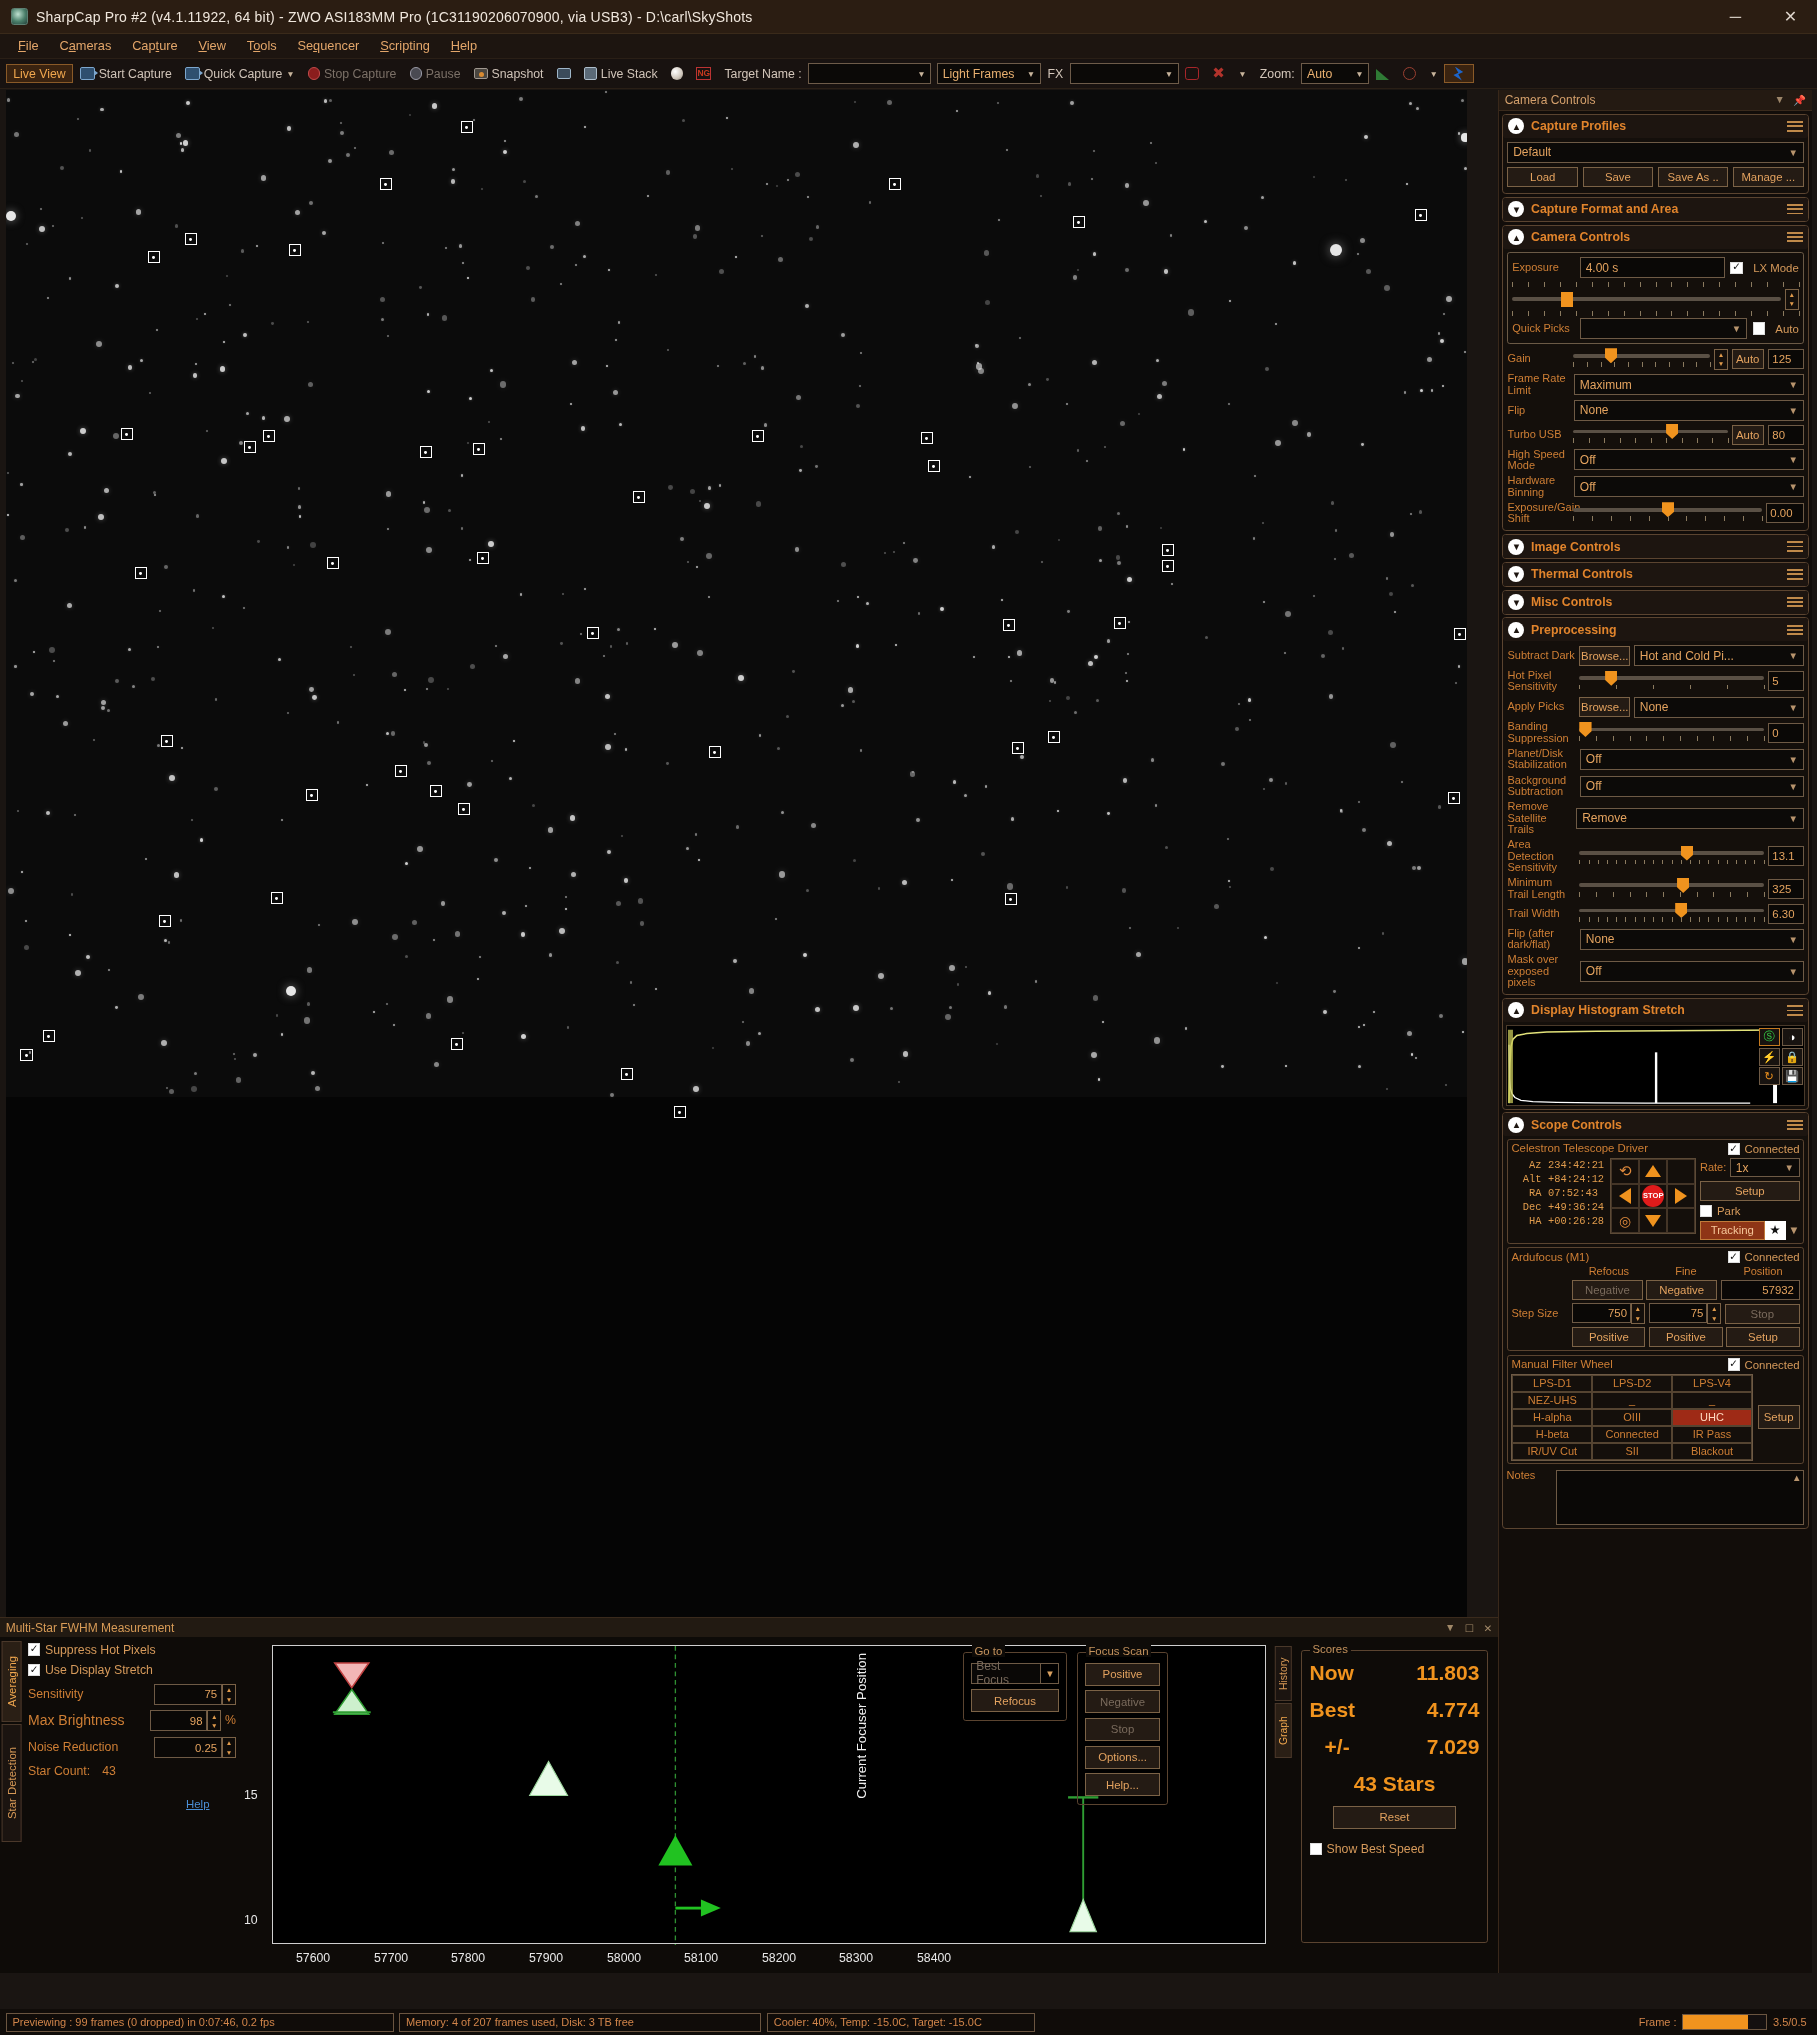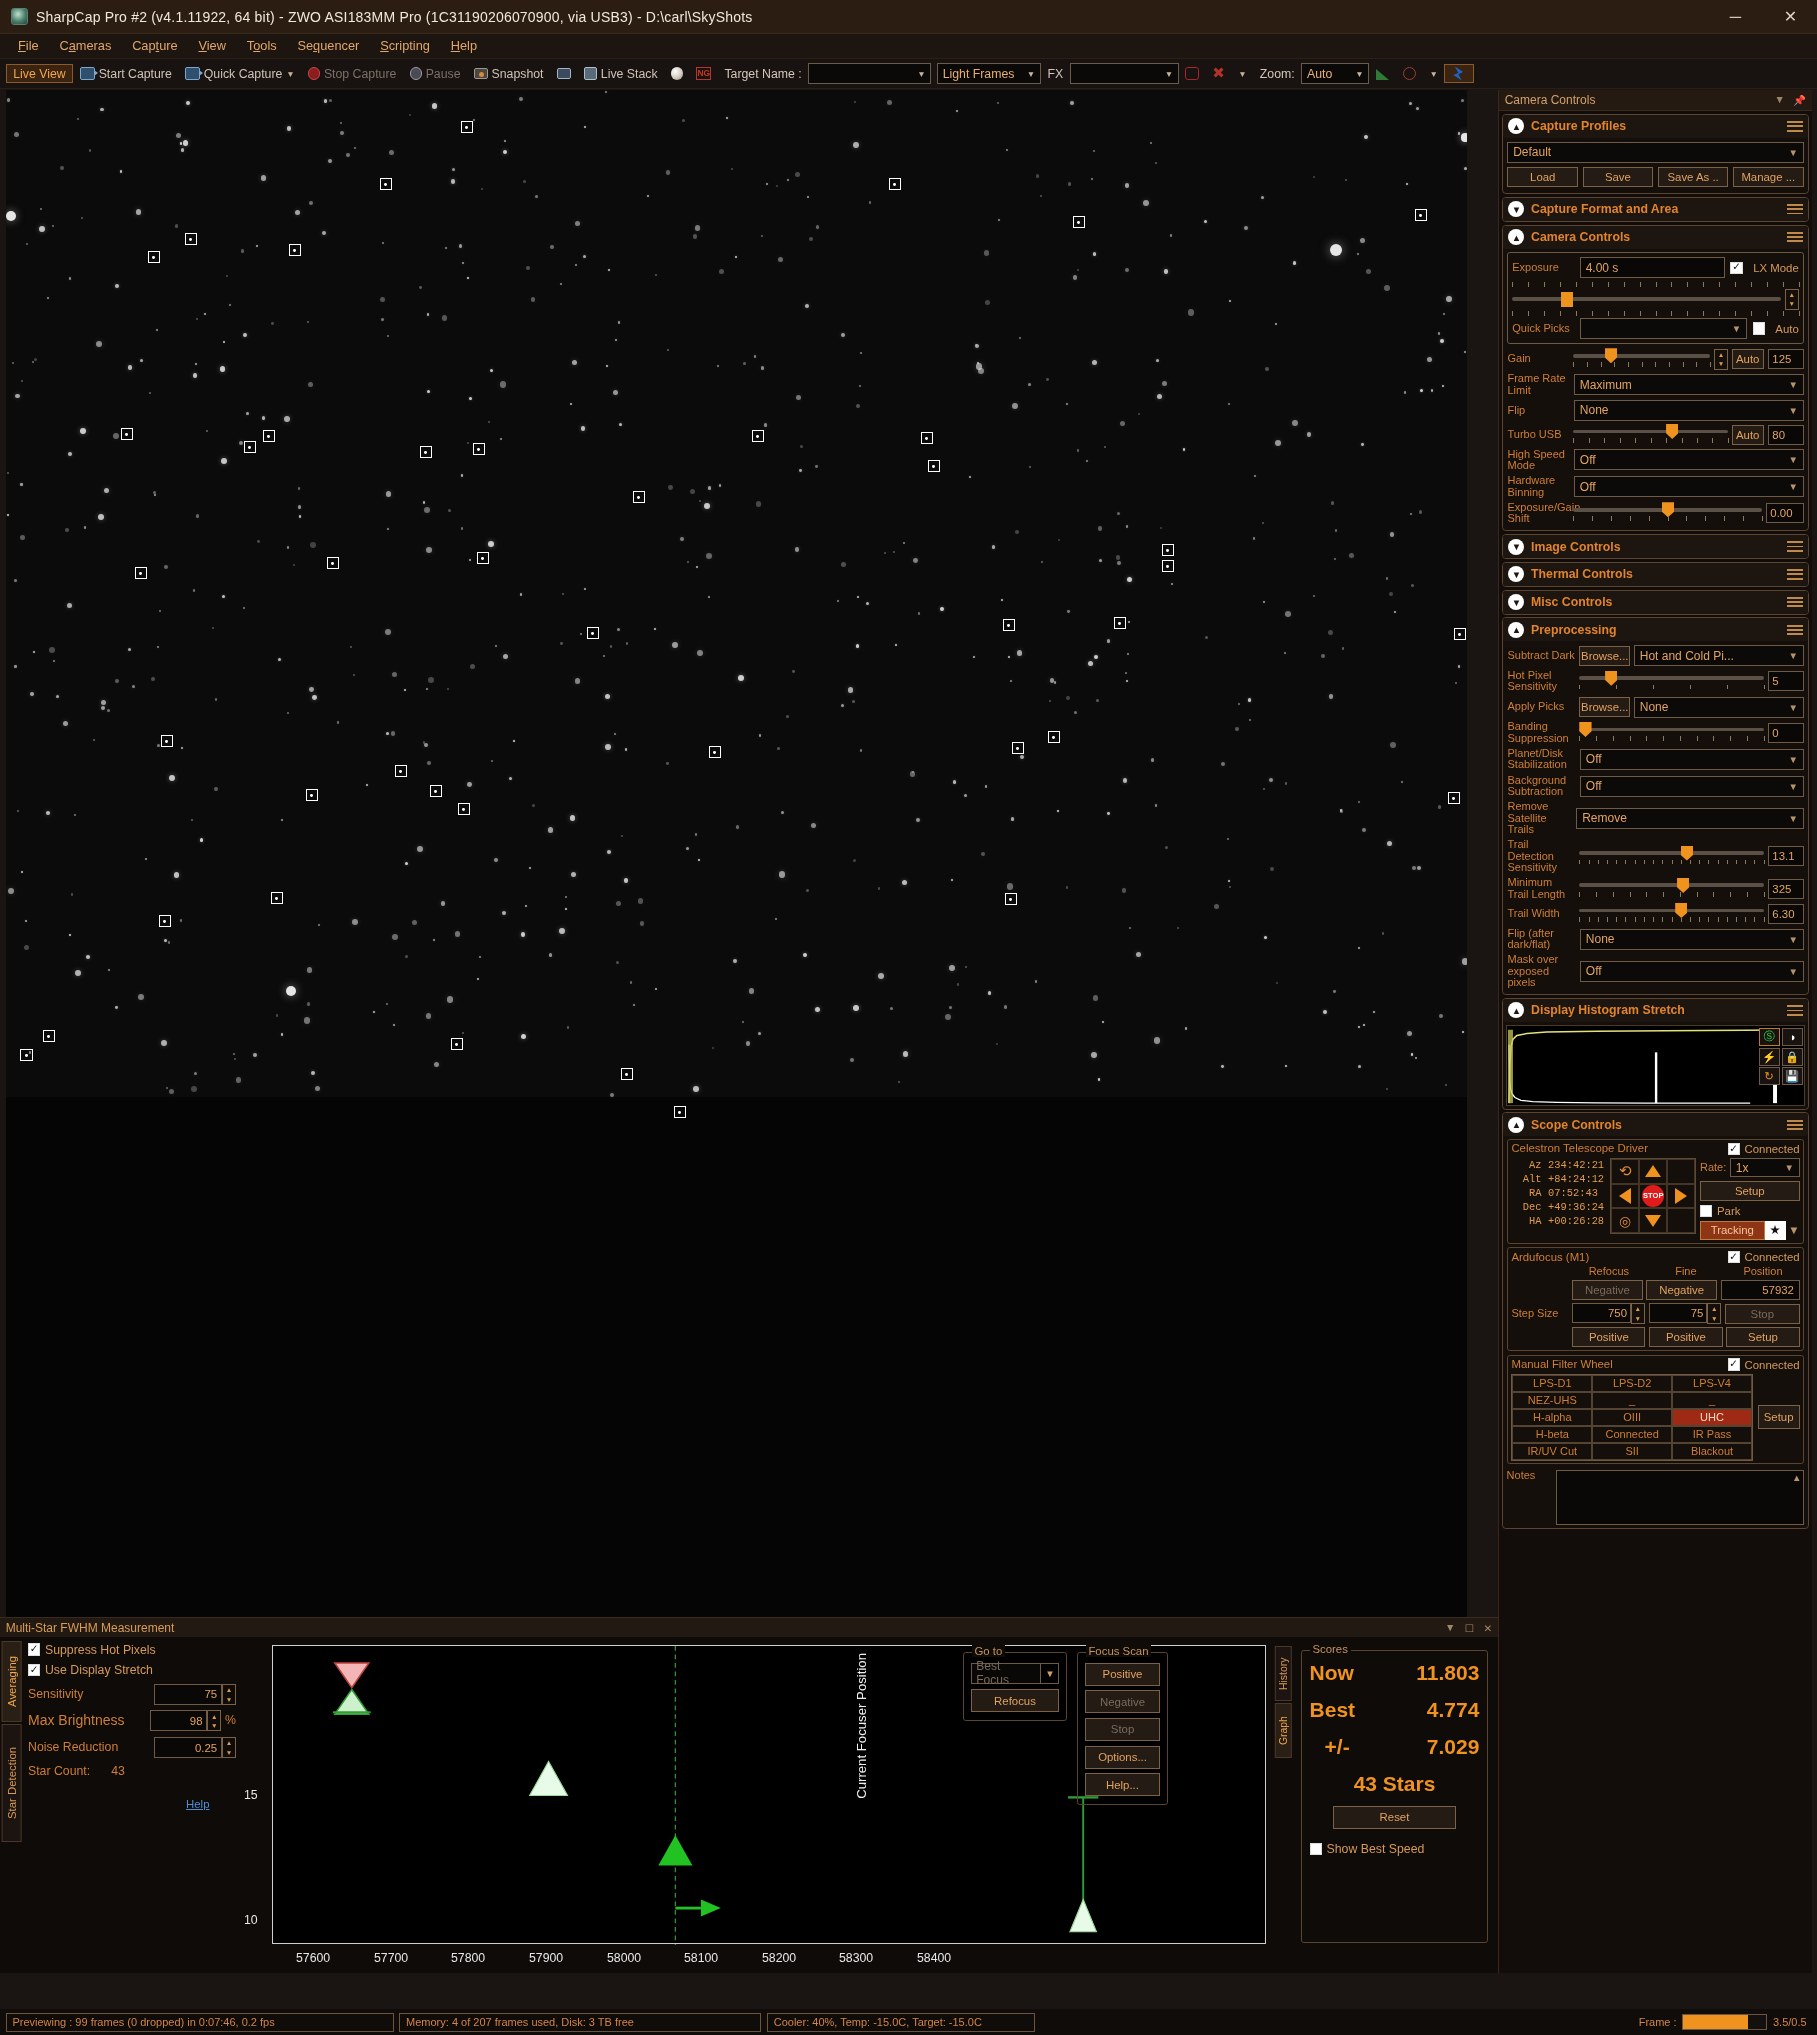--- a/index.html
+++ b/index.html
@@ -1427,21 +1427,21 @@
           </div>
         </div>
         <div class="row" style="gap:1px">
           <span class="lbl" style="width:68px">Remove Satellite Trails</span>
           <div class="sel" style="flex:1">
             <span>Remove</span>
             <span class="cv">▼</span>
           </div>
         </div>
         <div class="row" style="gap:3.8px">
-          <span class="lbl" style="width:68px">Trail Detection Sensitivity</span>
+          <span class="lbl" style="width:68px">Area Detection Sensitivity</span>
           <div style="flex:1">
             <div class="slider">
               <div class="track"></div>
                 <div class="thumb pent" style="left:55%"></div>
             </div>
             <div class="ticks gticks20">
                 <span style="left:0%"></span>
                 <span style="left:5%"></span>
                 <span style="left:10%"></span>
                 <span style="left:15%"></span>
@@ -1800,21 +1800,21 @@
       <div style="display:flex;align-items:center;margin-bottom:7.6px">
         <span class="lbl" style="flex:1;font-size:12.3px">Noise Reduction</span>
         <div class="numbox" style="width:68px;justify-content:flex-end;padding-right:3.8px;height:21px">0.25</div>
         <div class="spin">
             <div>▲</div>
             <div>▼</div>
           </div>
       </div>
       <div style="display:flex;align-items:center">
         <span class="lbl" style="font-size:12.3px">Star Count:</span>
-        <span class="lbl" style="font-size:12.3px;margin-left:21px">43</span>
+        <span class="lbl" style="font-size:12.3px;margin-left:12px">43</span>
       </div>
       <div style="text-align:right;margin-top:21px;padding-right:26.5px">
         <span style="color:#4b8fd6;text-decoration:underline;font-size:11.4px">Help</span>
       </div>
     </div>
 
     <div class="graphbox" style="left:272px;top:26.5px;width:994px;height:299px">
       <svg width="994" height="299" viewBox="0 0 1050 316">
 
         <line x1="425" y1="0" x2="425" y2="316" stroke="#2f8f32" stroke-width="1.4" stroke-dasharray="5,4"></line>

